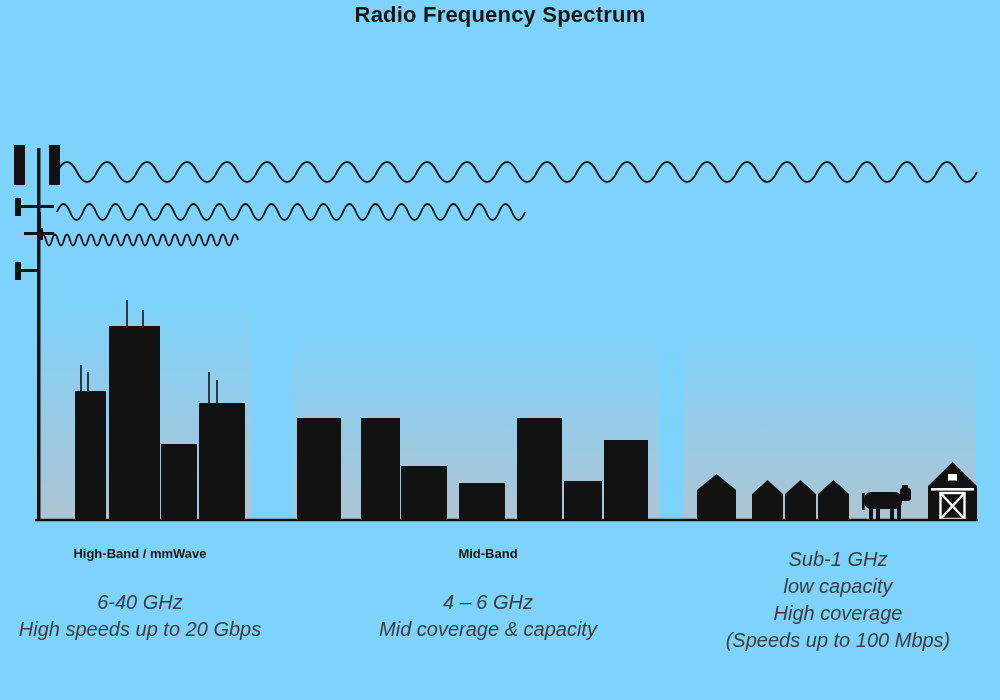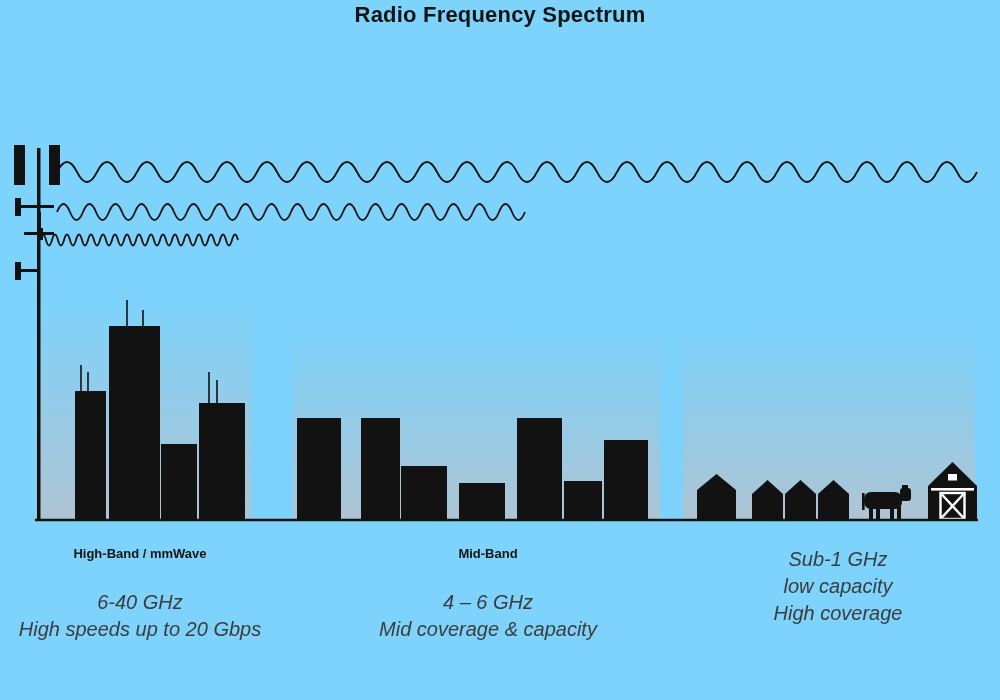--- a/index.html
+++ b/index.html
@@ -131,15 +131,16 @@
   <div class="label-col" id="col-mid">
     <div class="band-heading">Mid-Band</div>
     <div class="band-line">4 – 6 GHz</div>
     <div class="band-line">Mid coverage &amp; capacity</div>
   </div>
 
   <div class="label-col" id="col-low">
     <div class="band-line">Sub-1 GHz</div>
     <div class="band-line">low capacity</div>
     <div class="band-line">High coverage</div>
+    <div class="band-line">(Speeds up to 100 Mbps)</div>
   </div>
 
 </div>
 
 </body></html>

